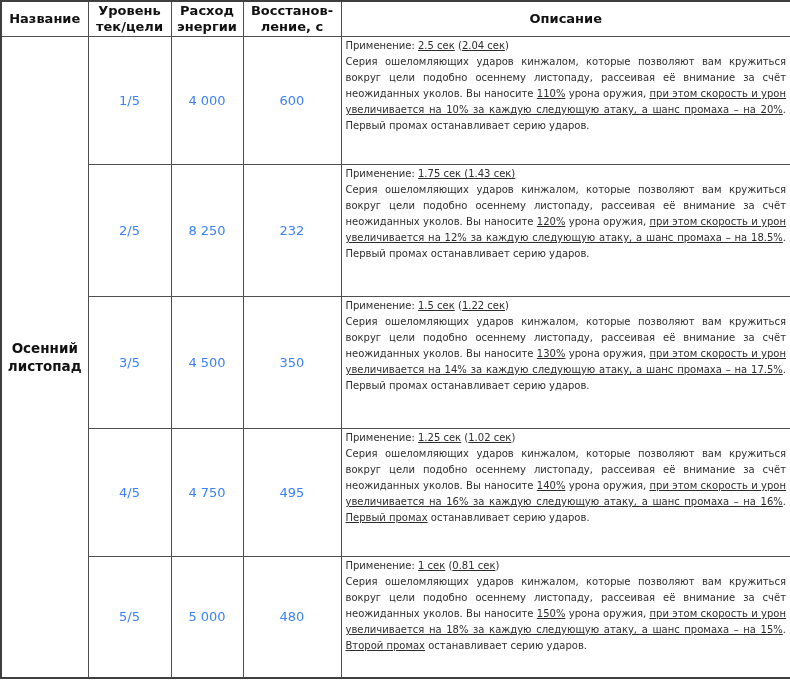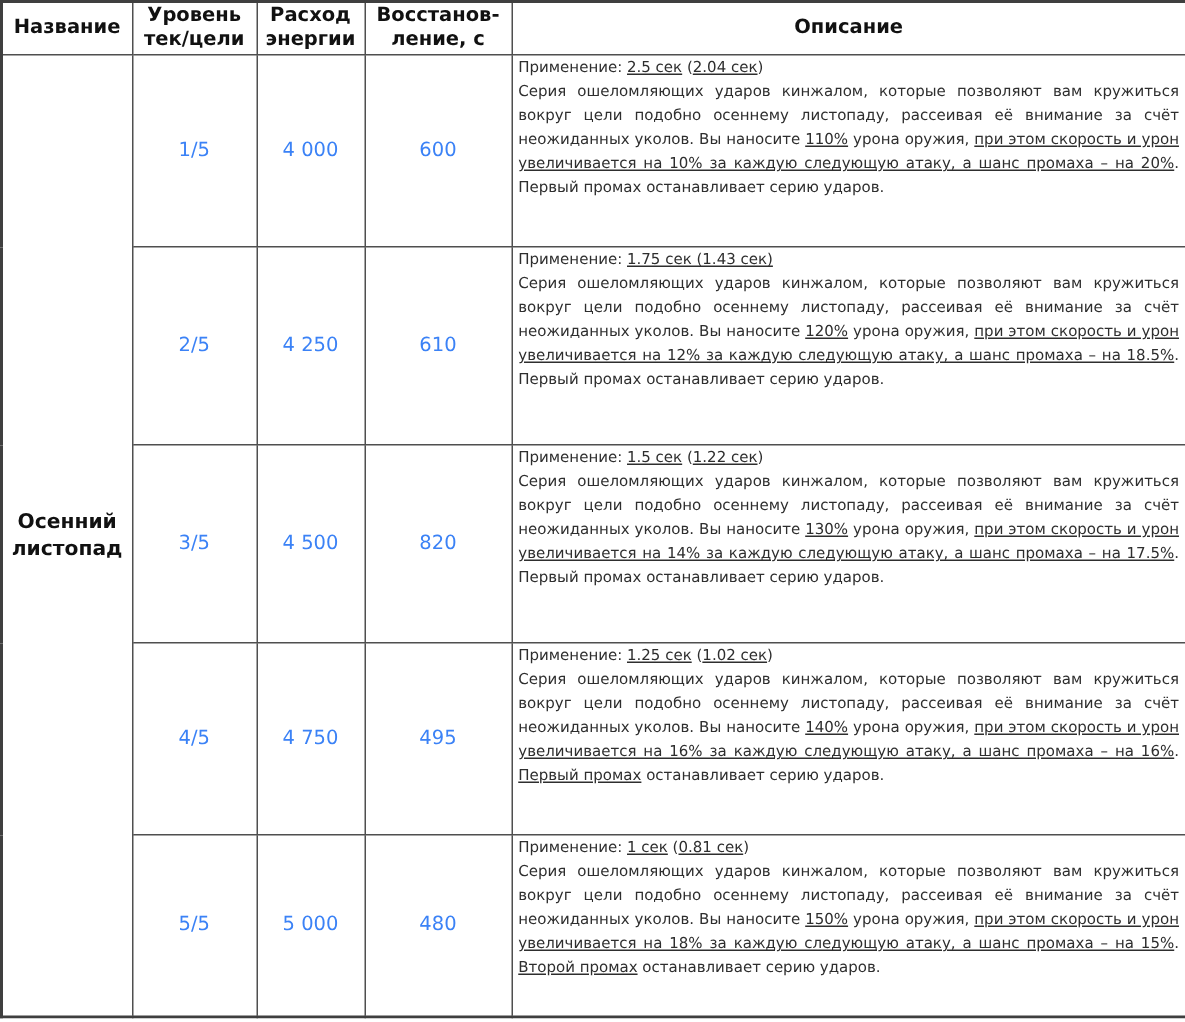--- a/index.html
+++ b/index.html
@@ -56,31 +56,31 @@
           <td class="center">1/5</td>
           <td class="center">4 000</td>
           <td class="center">600</td>
           <td class="desc">
             <div class="apply"><span>Применение: </span><span class="u">2.5 сек</span><span> (</span><span class="u">2.04 сек</span><span>)</span></div>
             <div class="body-text"><span>Серия ошеломляющих ударов кинжалом, которые позволяют вам кружиться вокруг цели подобно осеннему листопаду, рассеивая её внимание за счёт неожиданных уколов. Вы наносите </span><span class="u">110%</span><span> урона оружия, </span><span class="u">при этом скорость и урон увеличивается на 10% за каждую следующую атаку, а шанс промаха – на 20%</span><span>. Первый промах останавливает серию ударов.</span></div>
           </td>
         </tr>
         <tr class="r2">
           <td class="center">2/5</td>
-          <td class="center">4 250</td>
-          <td class="center">610</td>
+          <td class="center">8 250</td>
+          <td class="center">232</td>
           <td class="desc">
             <div class="apply"><span>Применение: </span><span class="u">1.75 сек (1.43 сек)</span></div>
             <div class="body-text"><span>Серия ошеломляющих ударов кинжалом, которые позволяют вам кружиться вокруг цели подобно осеннему листопаду, рассеивая её внимание за счёт неожиданных уколов. Вы наносите </span><span class="u">120%</span><span> урона оружия, </span><span class="u">при этом скорость и урон увеличивается на 12% за каждую следующую атаку, а шанс промаха – на 18.5%</span><span>. Первый промах останавливает серию ударов.</span></div>
           </td>
         </tr>
         <tr class="r3">
           <td class="center">3/5</td>
           <td class="center">4 500</td>
-          <td class="center">820</td>
+          <td class="center">350</td>
           <td class="desc">
             <div class="apply"><span>Применение: </span><span class="u">1.5 сек</span><span> (</span><span class="u">1.22 сек</span><span>)</span></div>
             <div class="body-text"><span>Серия ошеломляющих ударов кинжалом, которые позволяют вам кружиться вокруг цели подобно осеннему листопаду, рассеивая её внимание за счёт неожиданных уколов. Вы наносите </span><span class="u">130%</span><span> урона оружия, </span><span class="u">при этом скорость и урон увеличивается на 14% за каждую следующую атаку, а шанс промаха – на 17.5%</span><span>. Первый промах останавливает серию ударов.</span></div>
           </td>
         </tr>
         <tr class="r4">
           <td class="center">4/5</td>
           <td class="center">4 750</td>
           <td class="center">495</td>
           <td class="desc">

